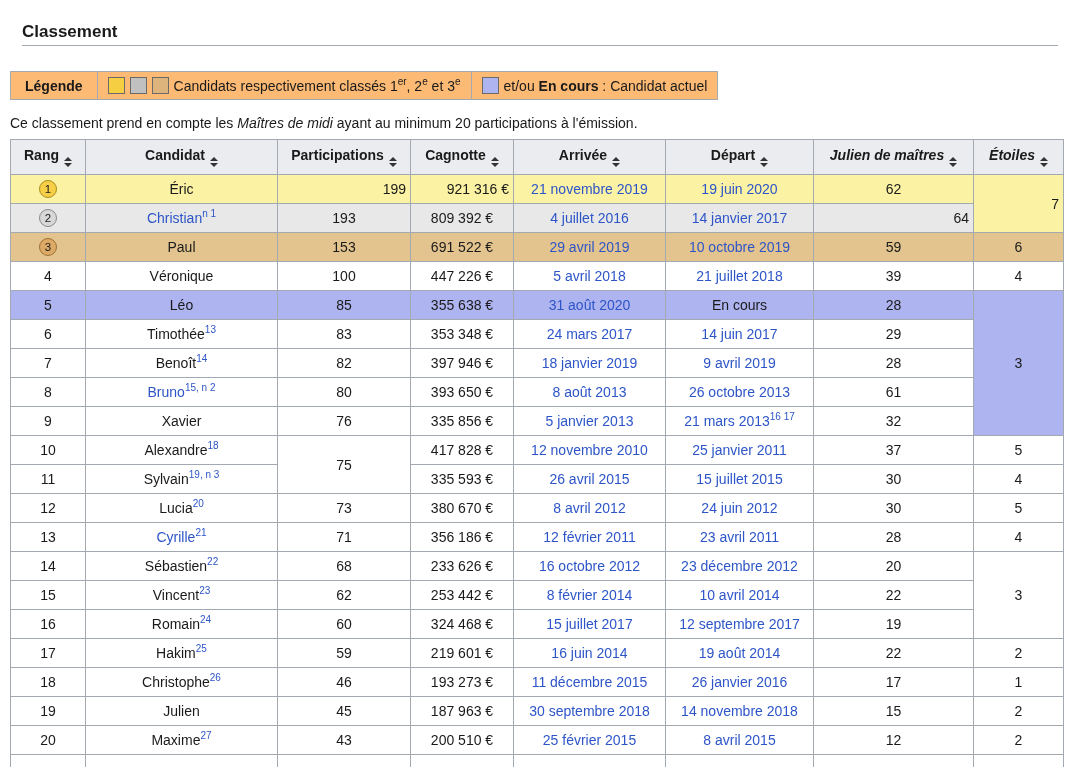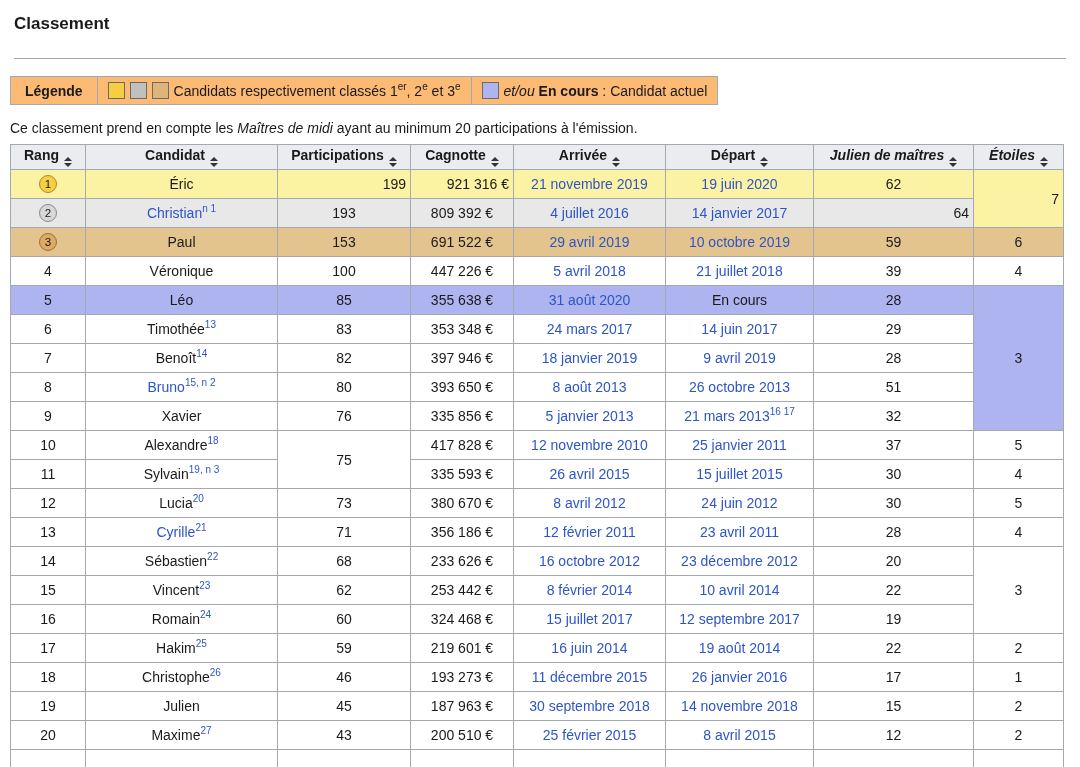--- a/index.html
+++ b/index.html
@@ -7,39 +7,39 @@
     --gold-row:#fbf2a3; --silver-row:#e8e8e8; --bronze-row:#e3c48f; --current-row:#aeb4ef;
   }
   *{box-sizing:border-box;}
   html,body{margin:0;padding:0;}
   body{
     width:1080px;height:767px;overflow:hidden;background:#fff;color:#1a1a1a;
     font-family:"Liberation Sans",sans-serif;font-size:14px;
   }
   .wrap{padding:6px 10px 0 10px;}
   h2.title{
-    font-size:17px;font-weight:700;margin:4px;padding:4px 0 24px 0;
+    font-size:17px;font-weight:700;margin:12px;padding:4px 0 3px 0;
     border-bottom:1px solid var(--border);
   }
   .legend-box{
     display:inline-flex;align-items:stretch;border:1px solid var(--border);
     margin:13px 0 0 0;background:#fdba74;
   }
   .legend-cell{display:flex;align-items:center;gap:5px;padding:5px 10px;}
   .legend-cell.label{font-weight:700;padding:5px 14px;}
   .legend-cell + .legend-cell{border-left:1px solid var(--border);}
   .swatch{width:17px;height:17px;border:1px solid #6a6a6a;flex:none;display:inline-block;}
   .legend-text{white-space:nowrap;}
   p.intro{margin:15px 0 8px 0;}
   table.rank{border-collapse:collapse;table-layout:fixed;width:1053px;}
   th,td{
     border:1px solid var(--border);text-align:center;vertical-align:middle;
     padding:0 4px;font-size:14px;overflow:hidden;
   }
-  th{background:var(--header-bg);height:25px;font-weight:700;white-space:nowrap;}
+  th{background:var(--header-bg);height:35px;font-weight:700;white-space:nowrap;}
   td{height:29px;}
   sup{font-size:10px;line-height:0;}
   .lnk{color:var(--link);}
   .b{font-weight:400;text-align:right;}
   tr.bg-gold td{background:var(--gold-row);}
   tr.bg-silver td{background:var(--silver-row);}
   tr.bg-bronze td{background:var(--bronze-row);}
   tr.bg-current td{background:var(--current-row);}
   td.cell-gold{background:var(--gold-row);}
   td.cell-bronze{background:var(--bronze-row);}
@@ -65,21 +65,21 @@
   <div class="legend-box">
     <div class="legend-cell label">Légende</div>
     <div class="legend-cell">
       <span class="swatch" style="background: rgb(245, 206, 66);"></span>
       <span class="swatch" style="background: rgb(192, 192, 192);"></span>
       <span class="swatch" style="background: rgb(221, 181, 124);"></span>
       <span class="legend-text" id="legend-classes"><span>Candidats respectivement classés 1</span><sup>er</sup><span>, 2</span><sup>e</sup><span> et 3</span><sup>e</sup></span>
     </div>
     <div class="legend-cell">
       <span class="swatch" style="background: rgb(174, 180, 239);"></span>
-      <span class="legend-text" id="legend-current-text"><span style="font-style: italic;">et/ou </span><span style="font-weight: 700;">En cours</span><span> : Candidat actuel</span></span>
+      <span class="legend-text" id="legend-current-text"><span style="">et/ou </span><span style="font-weight: 700;">En cours</span><span> : Candidat actuel</span></span>
     </div>
   </div>
 
   <p class="intro" id="intro-text"><span>Ce classement prend en compte les </span><span style="font-style: italic;">Maîtres de midi</span><span> ayant au minimum 20 participations à l'émission.</span></p>
 
   <table class="rank">
     <colgroup>
       <col style="width:75px">
         <col style="width:192px">
         <col style="width:133px">
@@ -193,21 +193,21 @@
           <td><span class="lnk">9 avril 2019</span></td>
           <td>28</td>
         </tr>
         <tr>
           <td>8</td>
           <td><span class="lnk">Bruno</span><sup class="lnk">15, n 2</sup></td>
           <td>80</td>
           <td>393 650 €</td>
           <td><span class="lnk">8 août 2013</span></td>
           <td><span class="lnk">26 octobre 2013</span></td>
-          <td>51</td>
+          <td>61</td>
         </tr>
         <tr>
           <td>9</td>
           <td><span>Xavier</span></td>
           <td>76</td>
           <td>335 856 €</td>
           <td><span class="lnk">5 janvier 2013</span></td>
           <td><span class="lnk">21 mars 2013</span><sup class="lnk">16 17</sup></td>
           <td>32</td>
         </tr>

